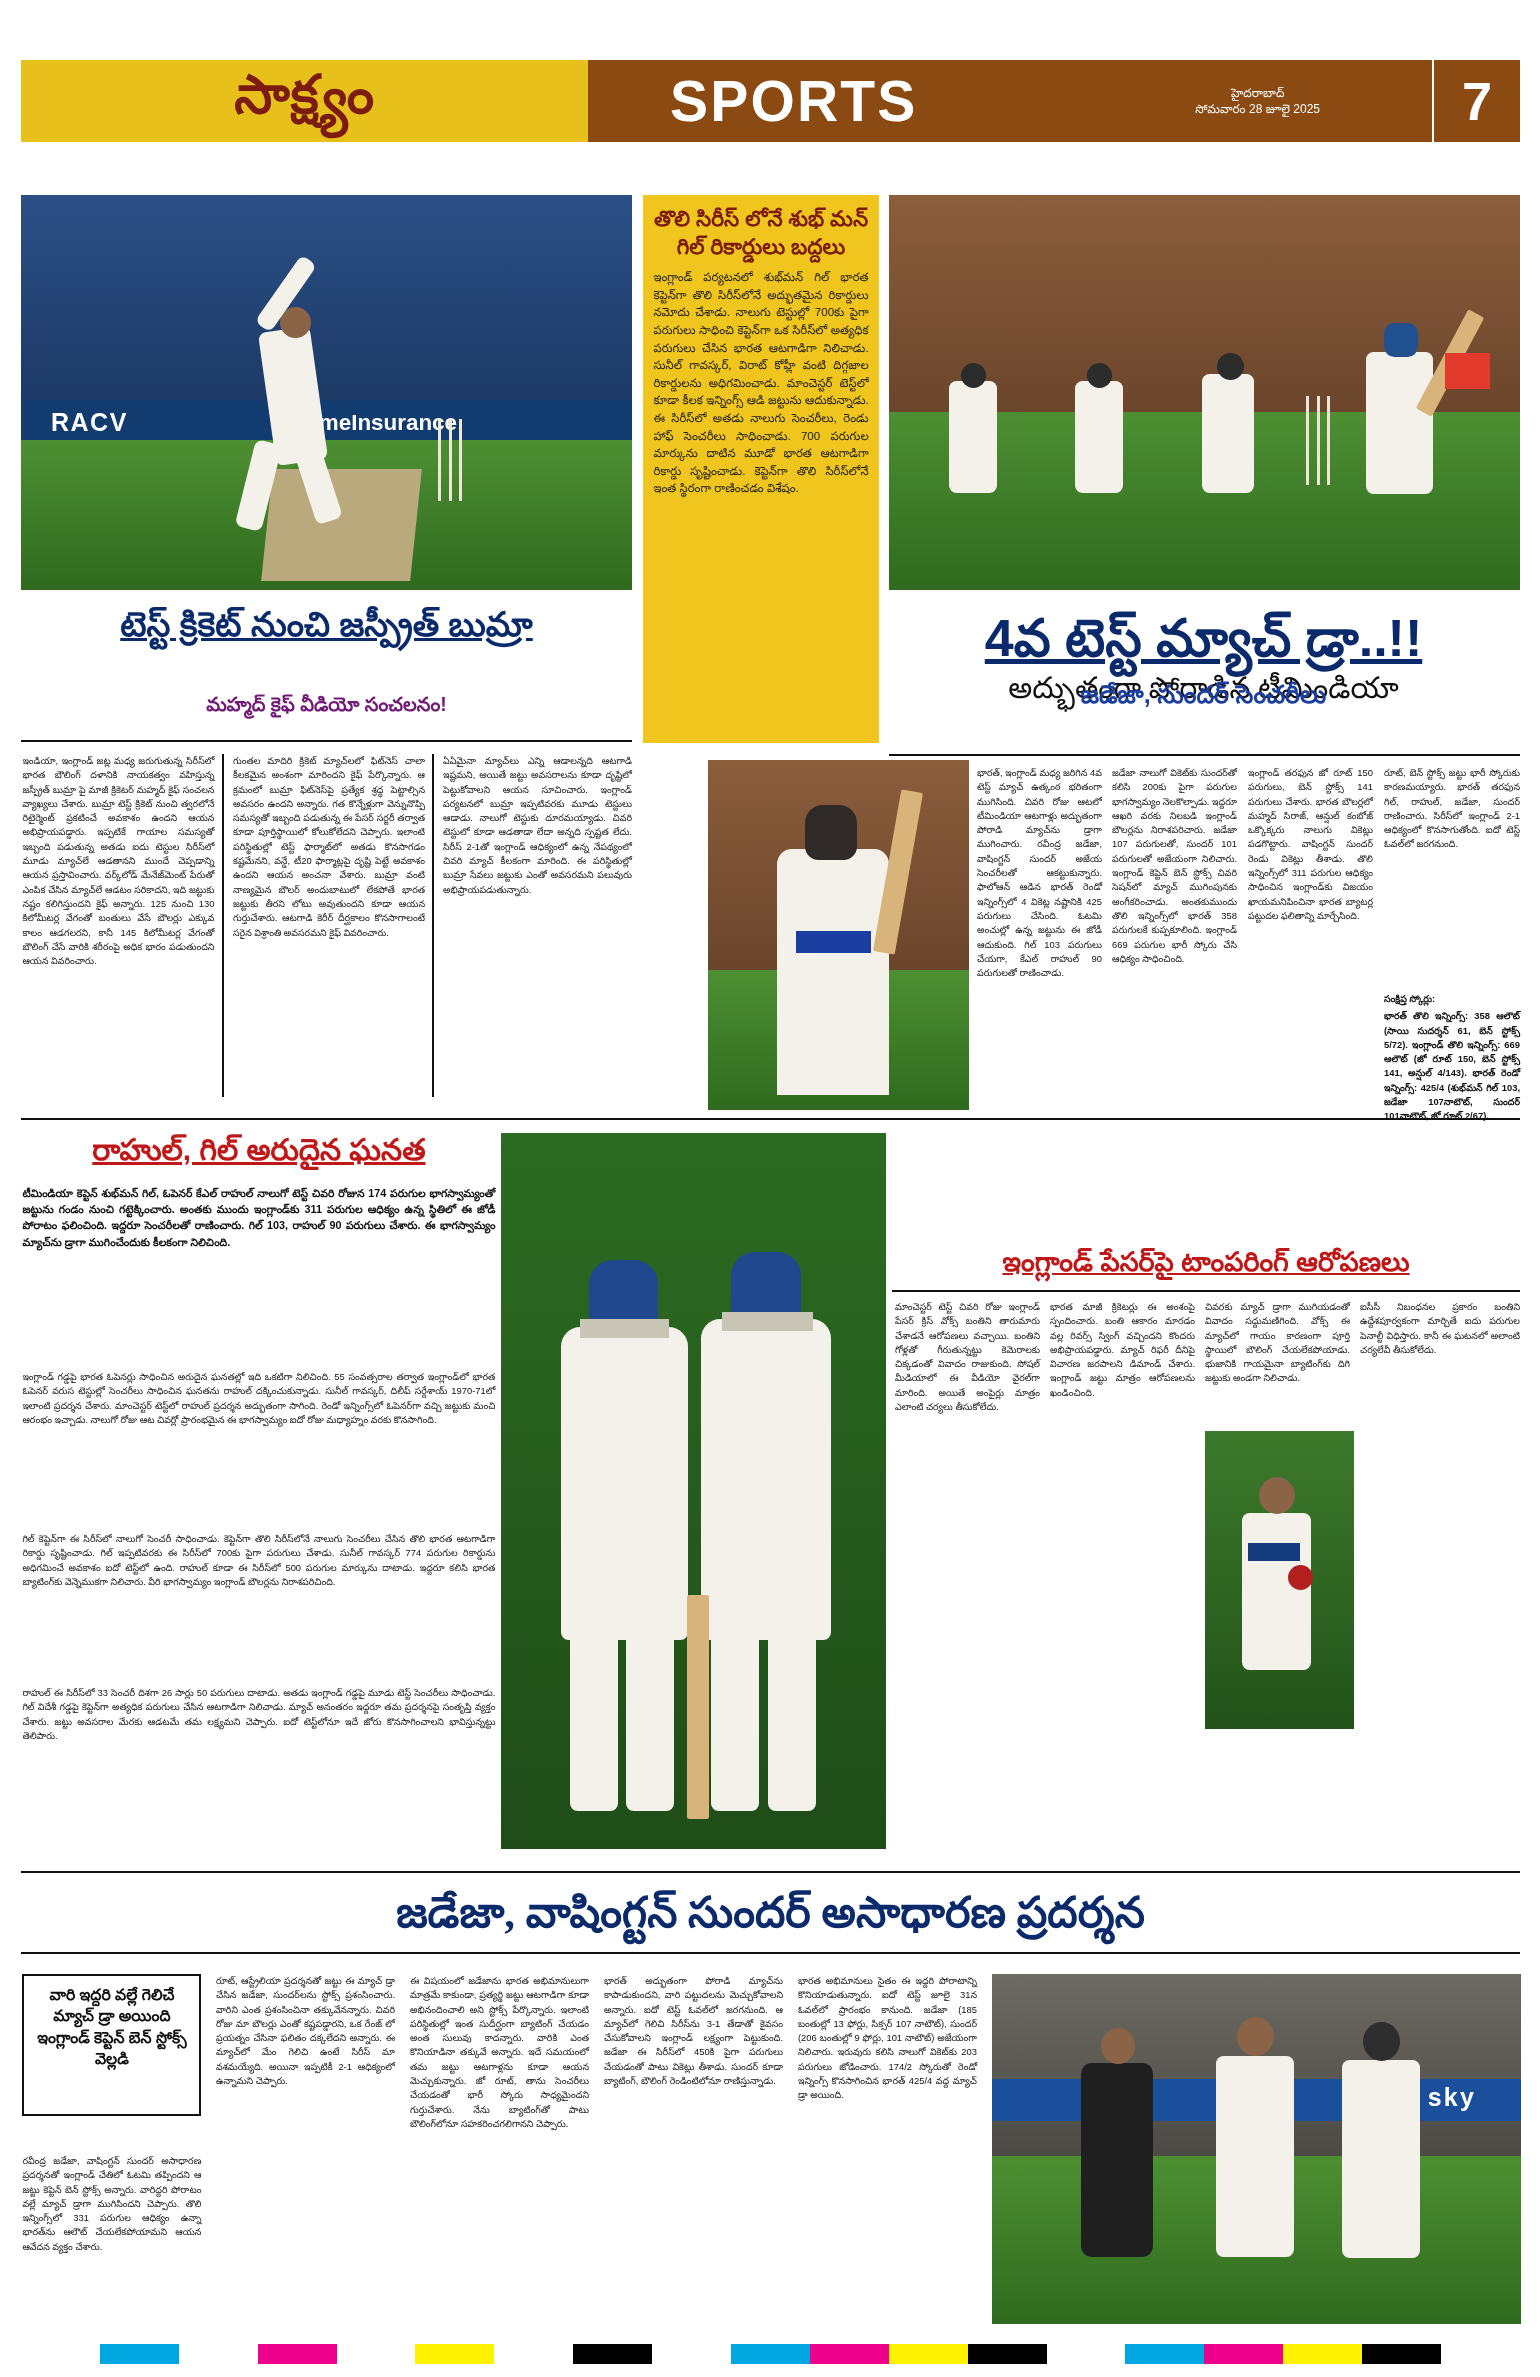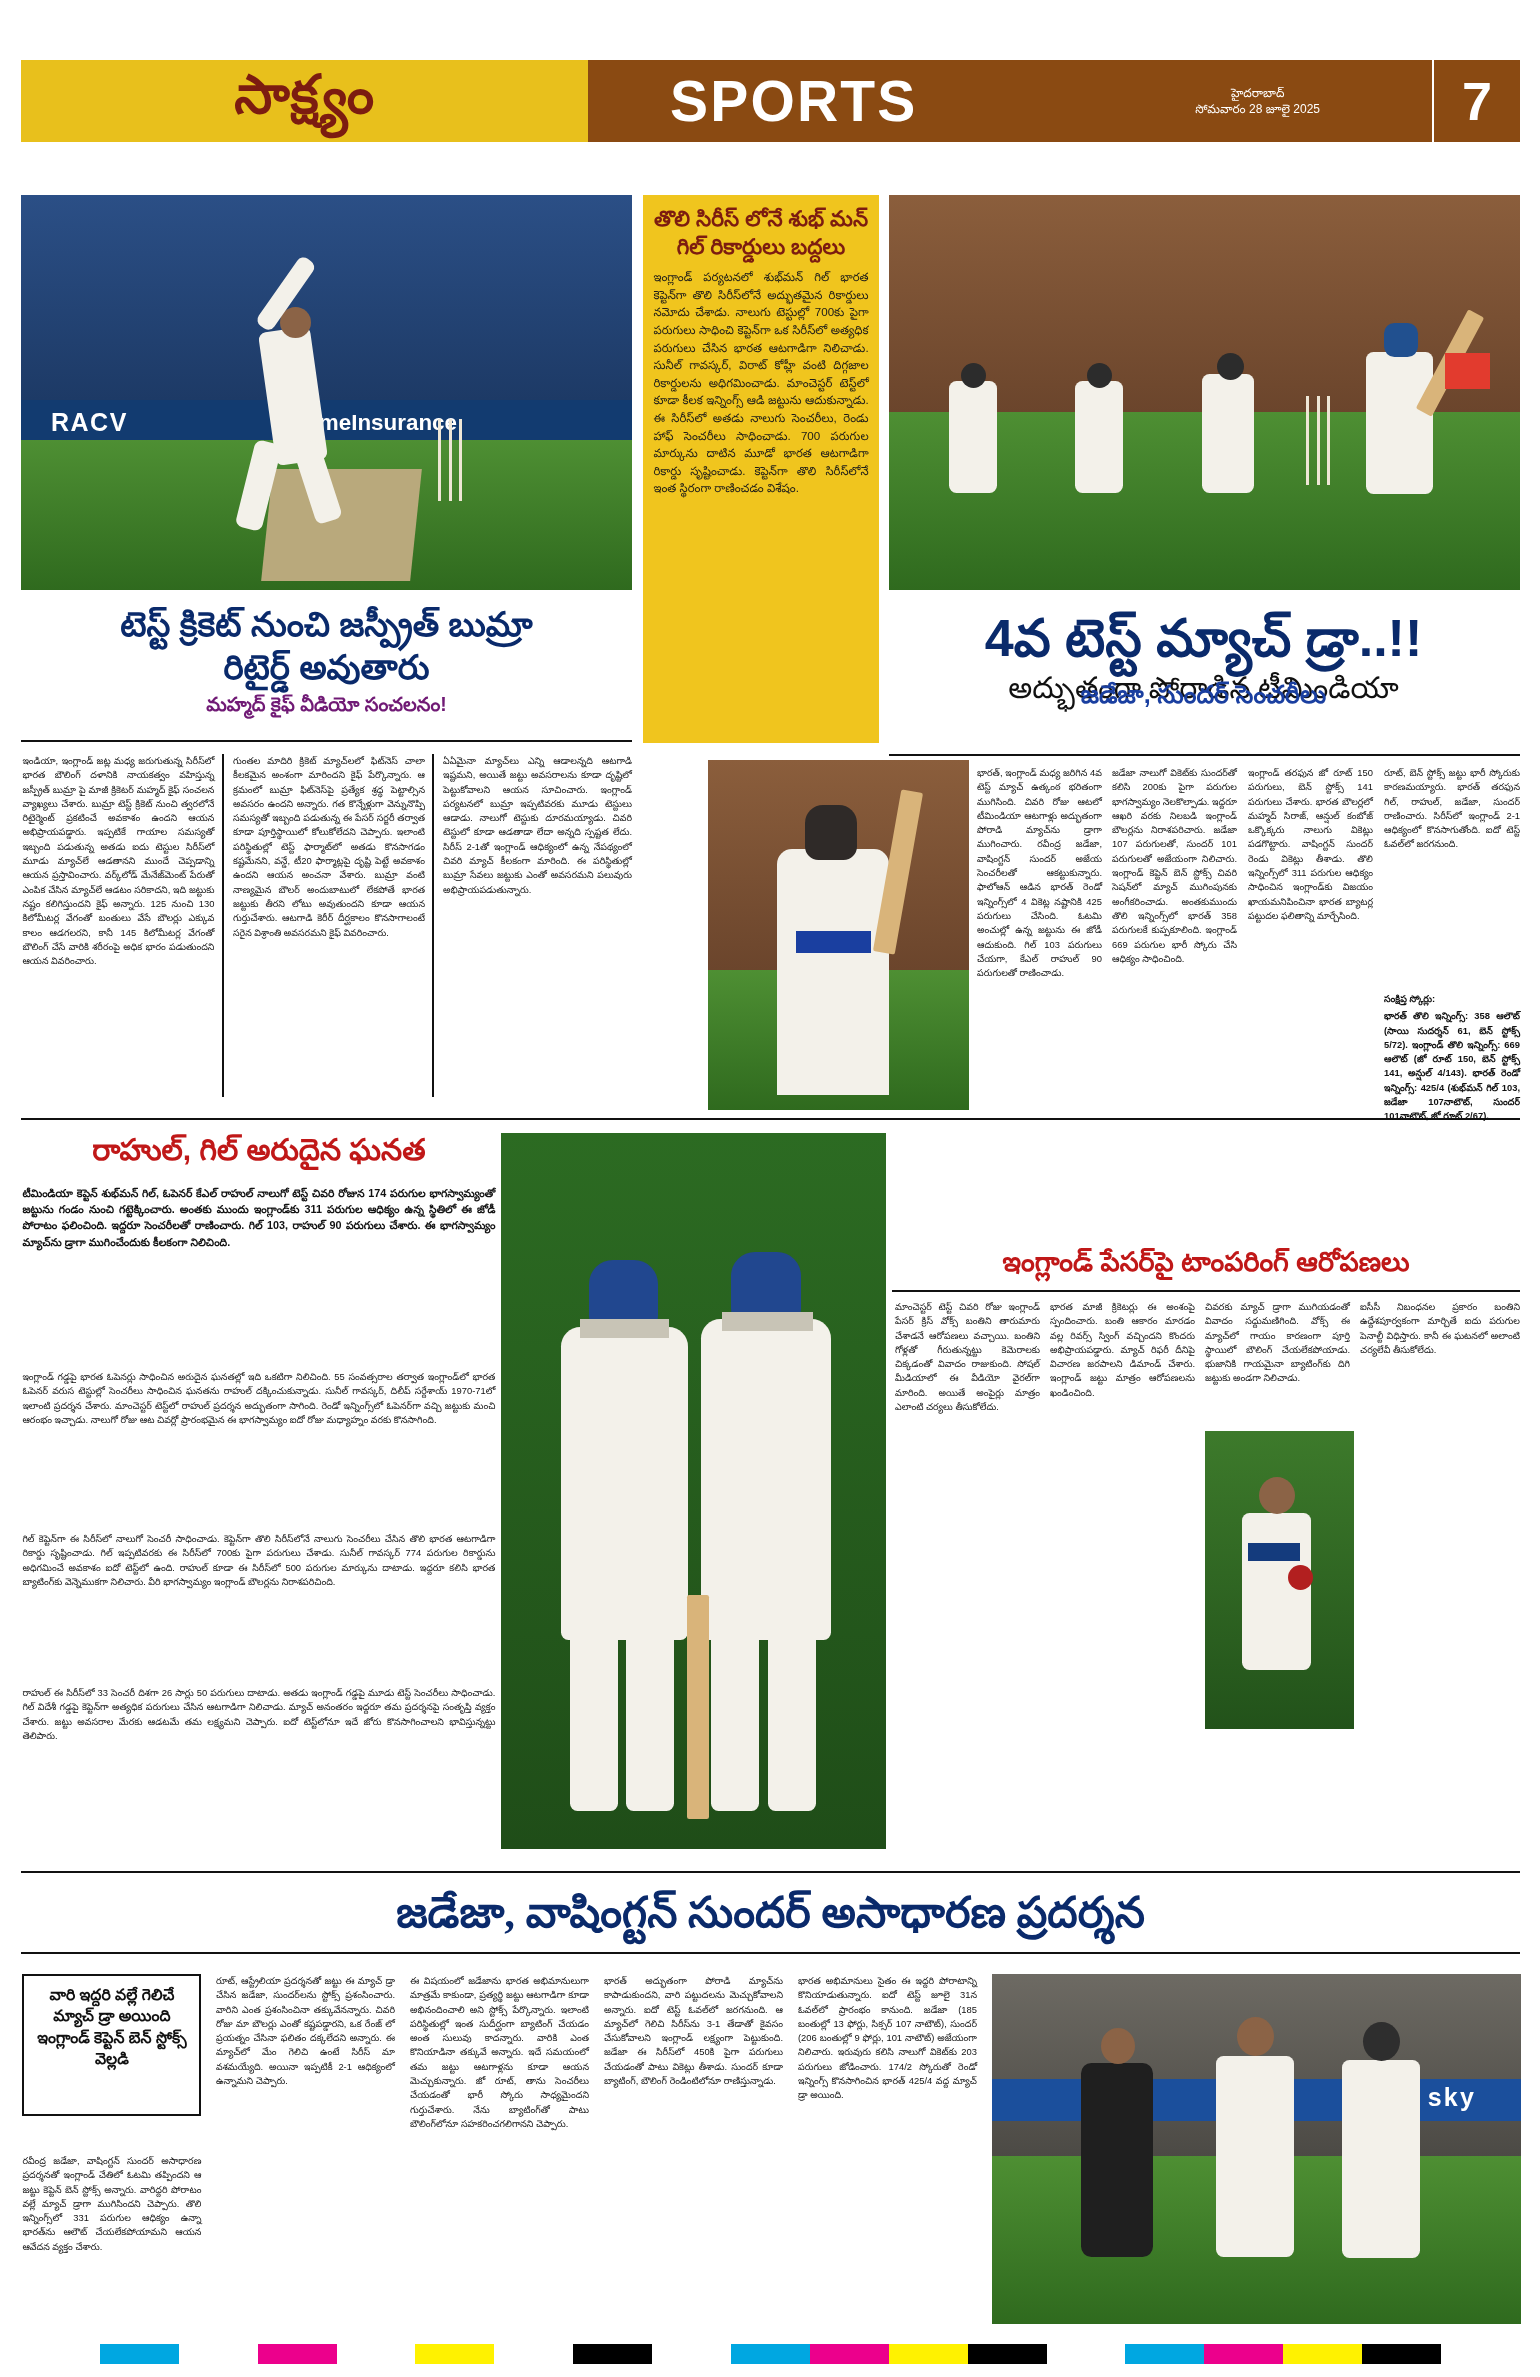--- a/index.html
+++ b/index.html
@@ -62,21 +62,21 @@
   .stand-warm { background: linear-gradient(#8b5e3c,#6b452c) !important; }
 
   .player-body { position:absolute; background:#f3f1ea; border-radius:7.5px; }
   .player-head { position:absolute; background:#8b6346; border-radius:50%; }
   .bat { position:absolute; background:#d9b47a; border-radius:2.2px; }
   .stumps { position:absolute; width:3px; background:#efe7d6; }
 
   
   .hl-main {
     position:absolute;
-    font-family:"Liberation Serif", serif; font-weight:bold; color:#0a2a6b;
+    font-family:"Liberation Serif", serif; font-weight:bold; color:#0a2a6b;text-decoration:underline;
   }
   .telugu { font-family:"Liberation Sans", sans-serif; }
 
   
   .yellowbox {
     position:absolute; left:643px; top:195px; width:236px; height:548px;
     background:#f0c51e; padding:10.4px 10.4px 7.5px 10.4px;
   }
   .yellowbox h2 {
     margin:0 0 7.5px 0; font-size:21.6px; line-height:1.28; color:#7c1c10; text-align:center;
@@ -166,21 +166,20 @@
     <div class="player-body" style="left:477px;top:157px;width:67px;height:142px;"></div>
     <div class="player-head" style="left:495px;top:128px;width:34px;height:34px;background:#21508f;border-radius:10.4px;"></div>
     <div class="bat" style="left:552px;top:112px;width:18px;height:112px;transform:rotate(28deg);"></div>
     <div class="stumps" style="left:417px;top:201px;height:89px;"></div>
     <div class="stumps" style="left:428px;top:201px;height:89px;"></div>
     <div class="stumps" style="left:438px;top:201px;height:89px;"></div>
     <div style="position:absolute;right:30px;top:40%;width:45px;height:36px;background:#e23b2e;"></div>
   </div>
 
   <div class="hl-main telugu" style="left:21px; top:604px; width:611px; text-align:center; font-size:34px; line-height:1.18;">టెస్ట్ క్రికెట్ నుంచి జస్ప్రీత్ బుమ్రా</div>
-  <div class="hl-main telugu" style="left:21px; top:647px; width:611px; text-align:center; font-size:34px; line-height:1.18;">రిటైర్డ్ అవుతారు</div>
   <div class="sub-hl telugu" style="left:21px; top:693px; width:611px; text-align:center; font-size:19.4px; color:#701a75;">మహ్మద్ కైఫ్ వీడియో సంచలనం!</div>
 
   <div class="rule-h" style="left:21px; top:740px; width:611px;"></div>
 
   <div class="col telugu" style="left:22.4px; top:754px; width:192px; height:343px;">
     <p>ఇండియా, ఇంగ్లాండ్ జట్ల మధ్య జరుగుతున్న సిరీస్‌లో భారత బౌలింగ్ దళానికి నాయకత్వం వహిస్తున్న జస్ప్రీత్ బుమ్రా పై మాజీ క్రికెటర్ మహ్మద్ కైఫ్ సంచలన వ్యాఖ్యలు చేశారు. బుమ్రా టెస్ట్ క్రికెట్ నుంచి త్వరలోనే రిటైర్మెంట్ ప్రకటించే అవకాశం ఉందని ఆయన అభిప్రాయపడ్డారు. ఇప్పటికే గాయాల సమస్యతో ఇబ్బంది పడుతున్న అతడు ఐదు టెస్టుల సిరీస్‌లో మూడు మ్యాచ్‌లే ఆడతానని ముందే చెప్పడాన్ని ఆయన ప్రస్తావించారు. వర్క్‌లోడ్ మేనేజ్‌మెంట్ పేరుతో ఎంపిక చేసిన మ్యాచ్‌లే ఆడటం సరికాదని, ఇది జట్టుకు నష్టం కలిగిస్తుందని కైఫ్ అన్నారు. 125 నుంచి 130 కిలోమీటర్ల వేగంతో బంతులు వేసే బౌలర్లు ఎక్కువ కాలం ఆడగలరని, కానీ 145 కిలోమీటర్ల వేగంతో బౌలింగ్ చేసే వారికి శరీరంపై అధిక భారం పడుతుందని ఆయన వివరించారు.</p>
   </div>
   <div class="col telugu" style="left:233px; top:754px; width:192px; height:343px;">
     <p>గుంతల మాదిరి క్రికెట్ మ్యాచ్‌లలో ఫిట్‌నెస్ చాలా కీలకమైన అంశంగా మారిందని కైఫ్ పేర్కొన్నారు. ఆ క్రమంలో బుమ్రా ఫిట్‌నెస్‌పై ప్రత్యేక శ్రద్ధ పెట్టాల్సిన అవసరం ఉందని అన్నారు. గత కొన్నేళ్లుగా వెన్నునొప్పి సమస్యతో ఇబ్బంది పడుతున్న ఈ పేసర్ సర్జరీ తర్వాత కూడా పూర్తిస్థాయిలో కోలుకోలేదని చెప్పారు. ఇలాంటి పరిస్థితుల్లో టెస్ట్ ఫార్మాట్‌లో అతడు కొనసాగడం కష్టమేనని, వన్డే, టీ20 ఫార్మాట్లపై దృష్టి పెట్టే అవకాశం ఉందని ఆయన అంచనా వేశారు. బుమ్రా వంటి నాణ్యమైన బౌలర్ అందుబాటులో లేకపోతే భారత జట్టుకు తీరని లోటు అవుతుందని కూడా ఆయన గుర్తుచేశారు. ఆటగాడి కెరీర్ దీర్ఘకాలం కొనసాగాలంటే సరైన విశ్రాంతి అవసరమని కైఫ్ వివరించారు.</p>
   </div>

